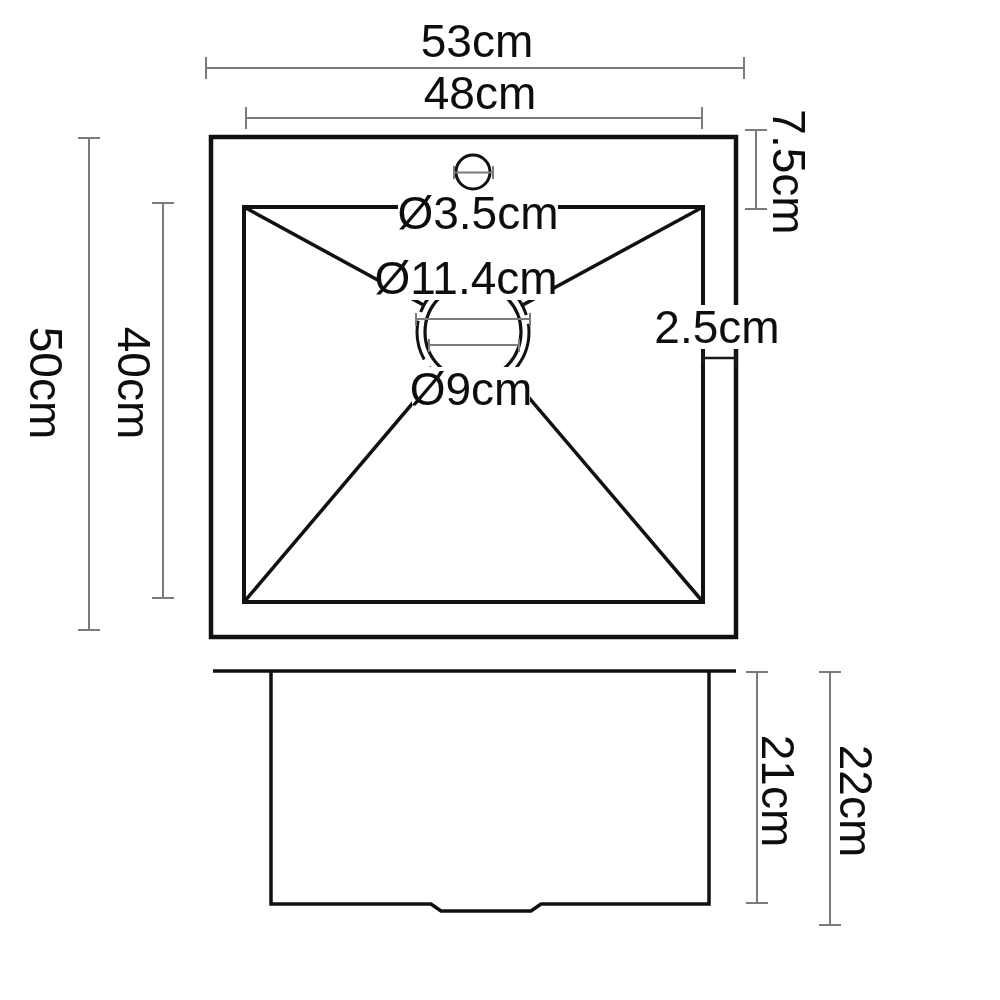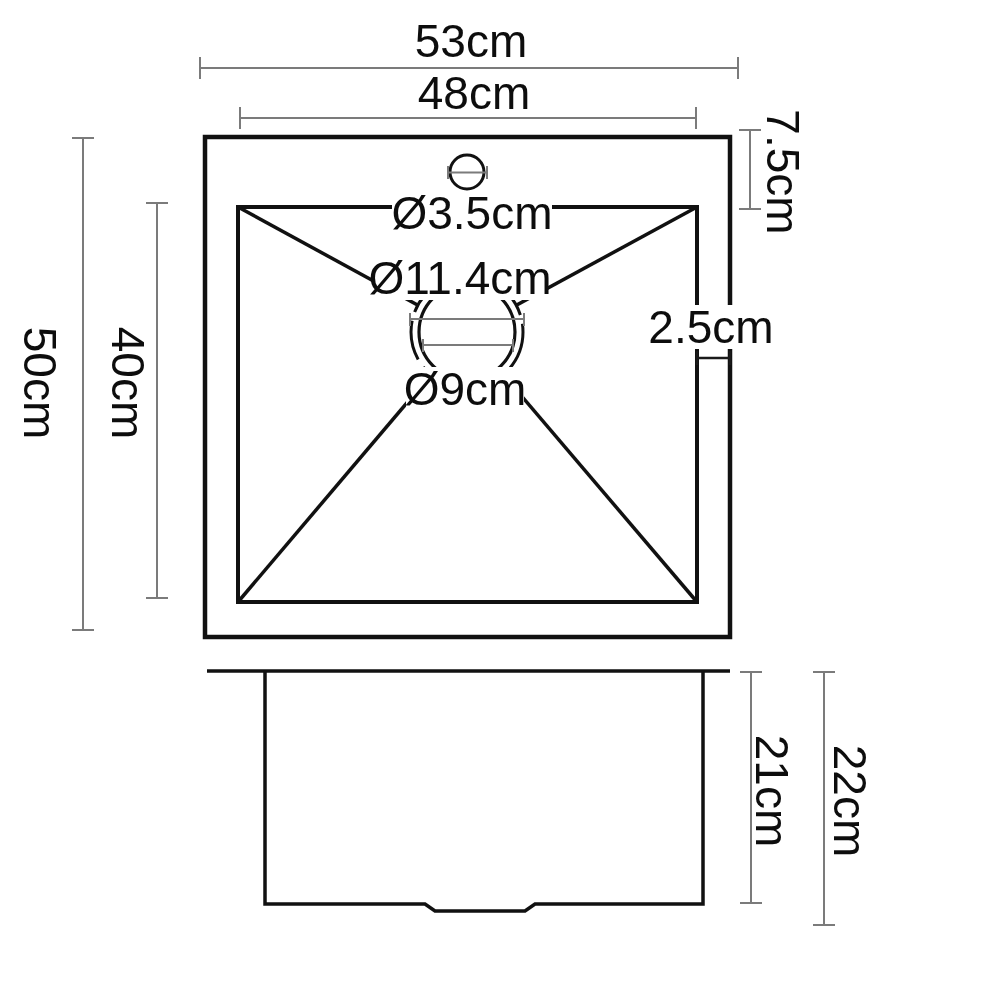--- a/index.html
+++ b/index.html
@@ -1,16 +1,16 @@
 <!DOCTYPE html>
 <html><head>
 <meta charset="utf-8">
 <style>
   html,body{margin:0;padding:0;background:#ffffff;}
-  .stage{position:relative;width:892px;height:1000px;background:#ffffff;overflow:hidden;}
+  .stage{position:relative;width:892px;height:1000px;background:#ffffff;overflow:hidden;margin-left:6px;}
   svg{display:block;}
   text{font-family:"Liberation Sans","DejaVu Sans",sans-serif;font-size:46px;fill:#0d0d0d;}
 </style>
 </head>
 <body>
 
 <div class="stage">
 <svg width="1000" height="1000" viewBox="0 0 1000 1000">
 
   <rect x="0" y="0" width="1000" height="1000" fill="#ffffff"></rect>

